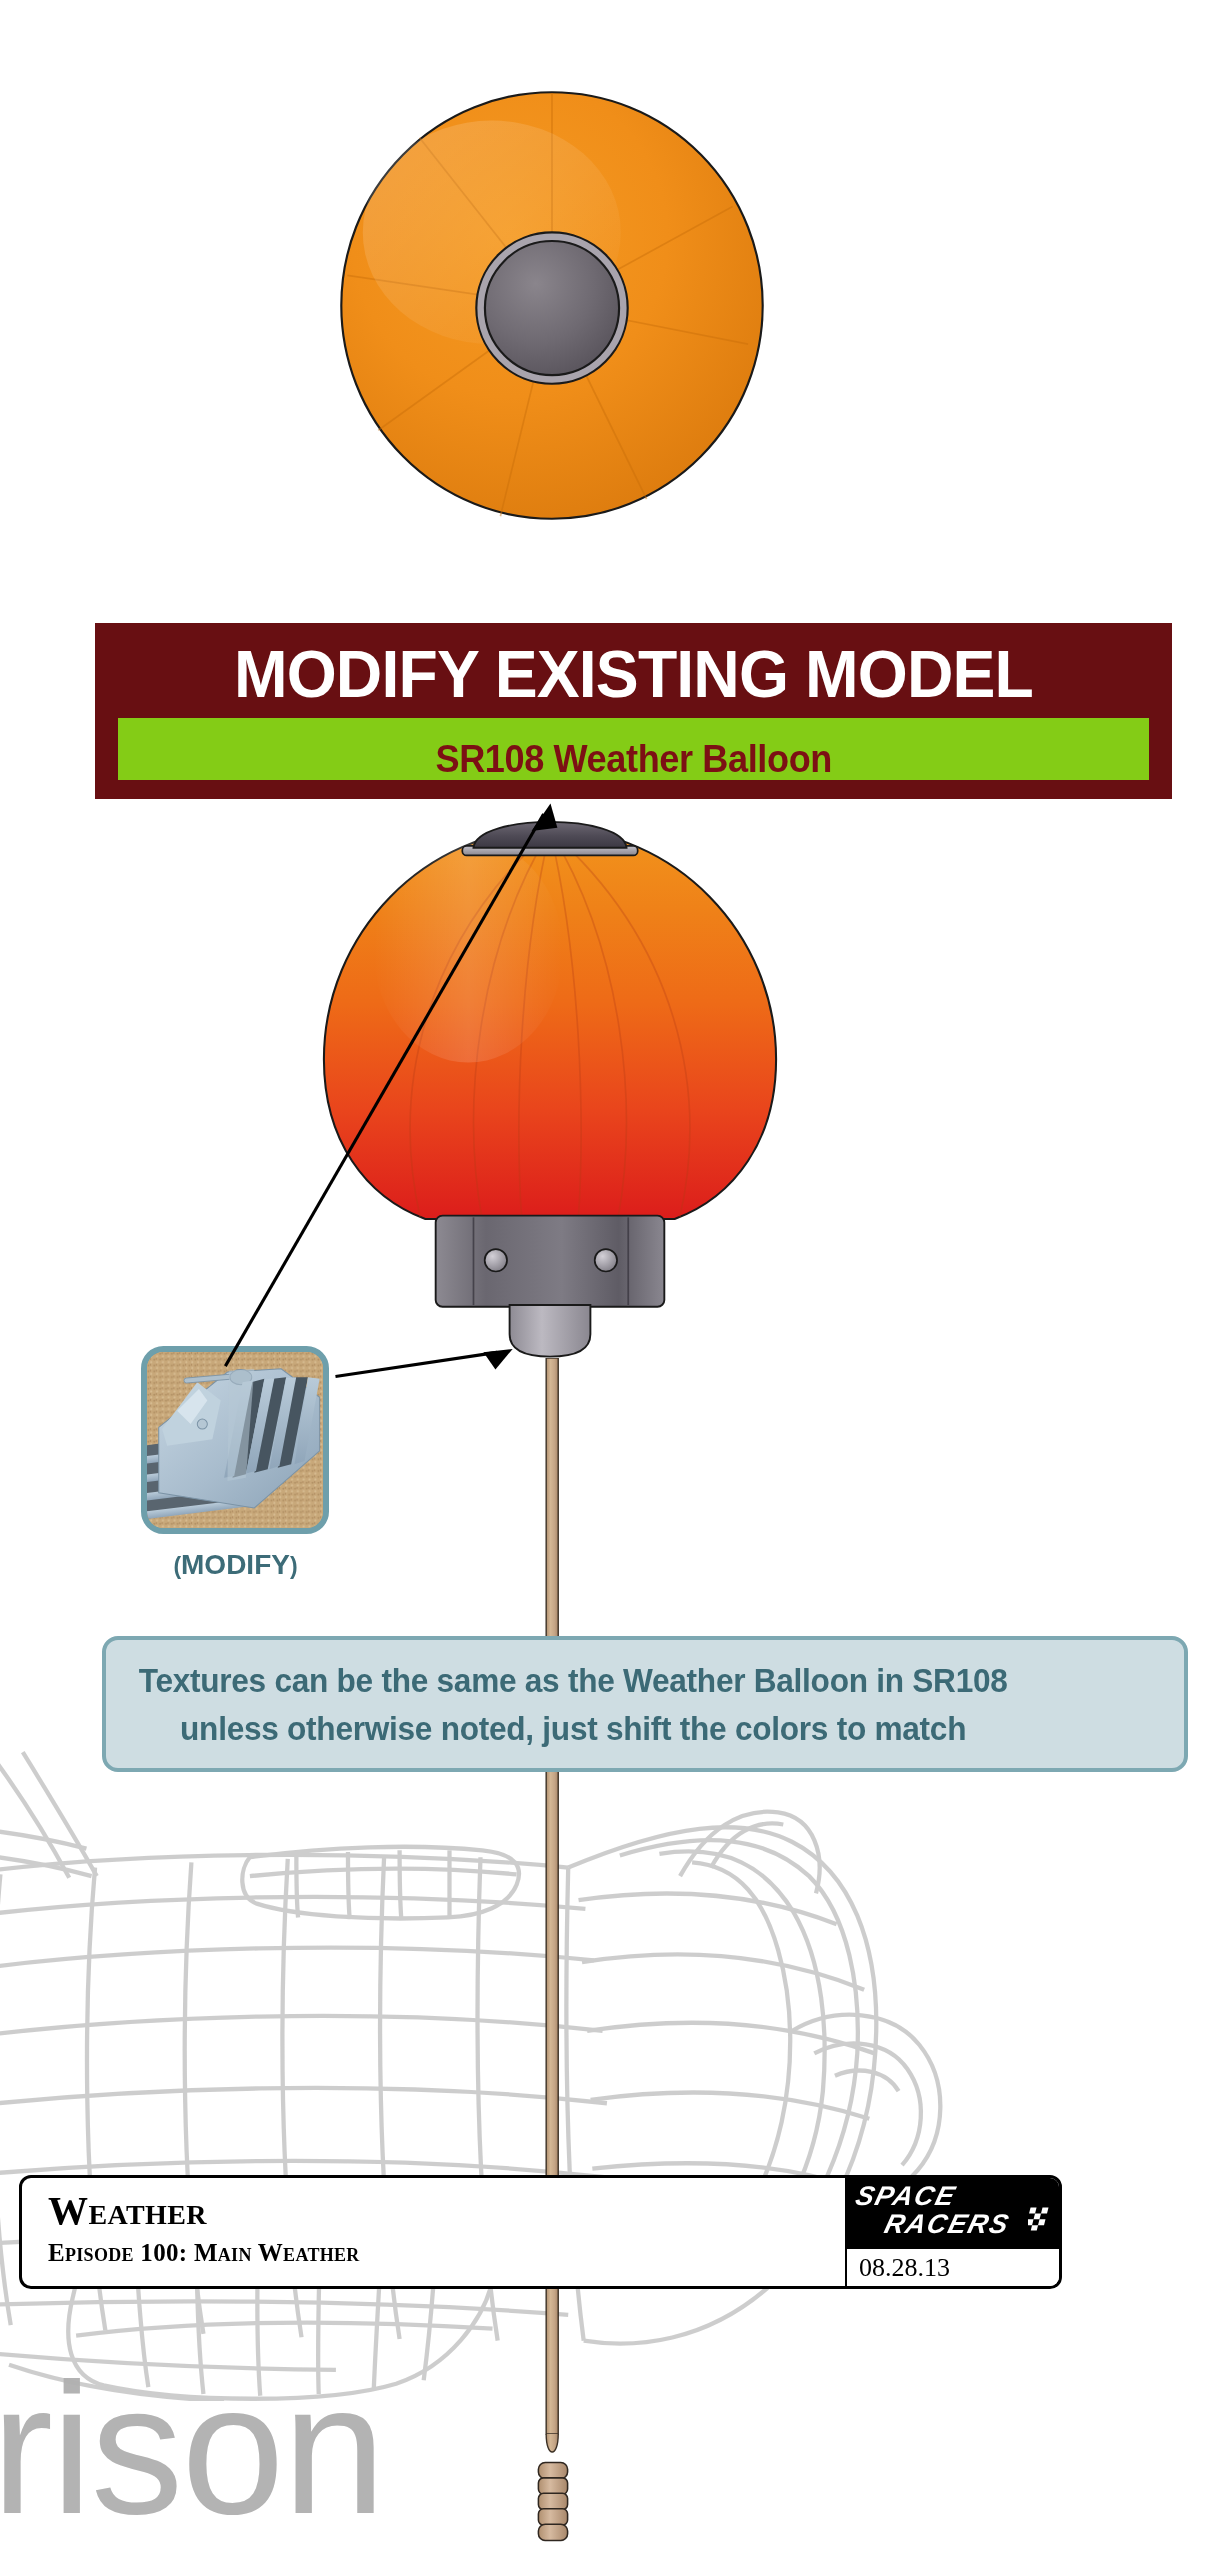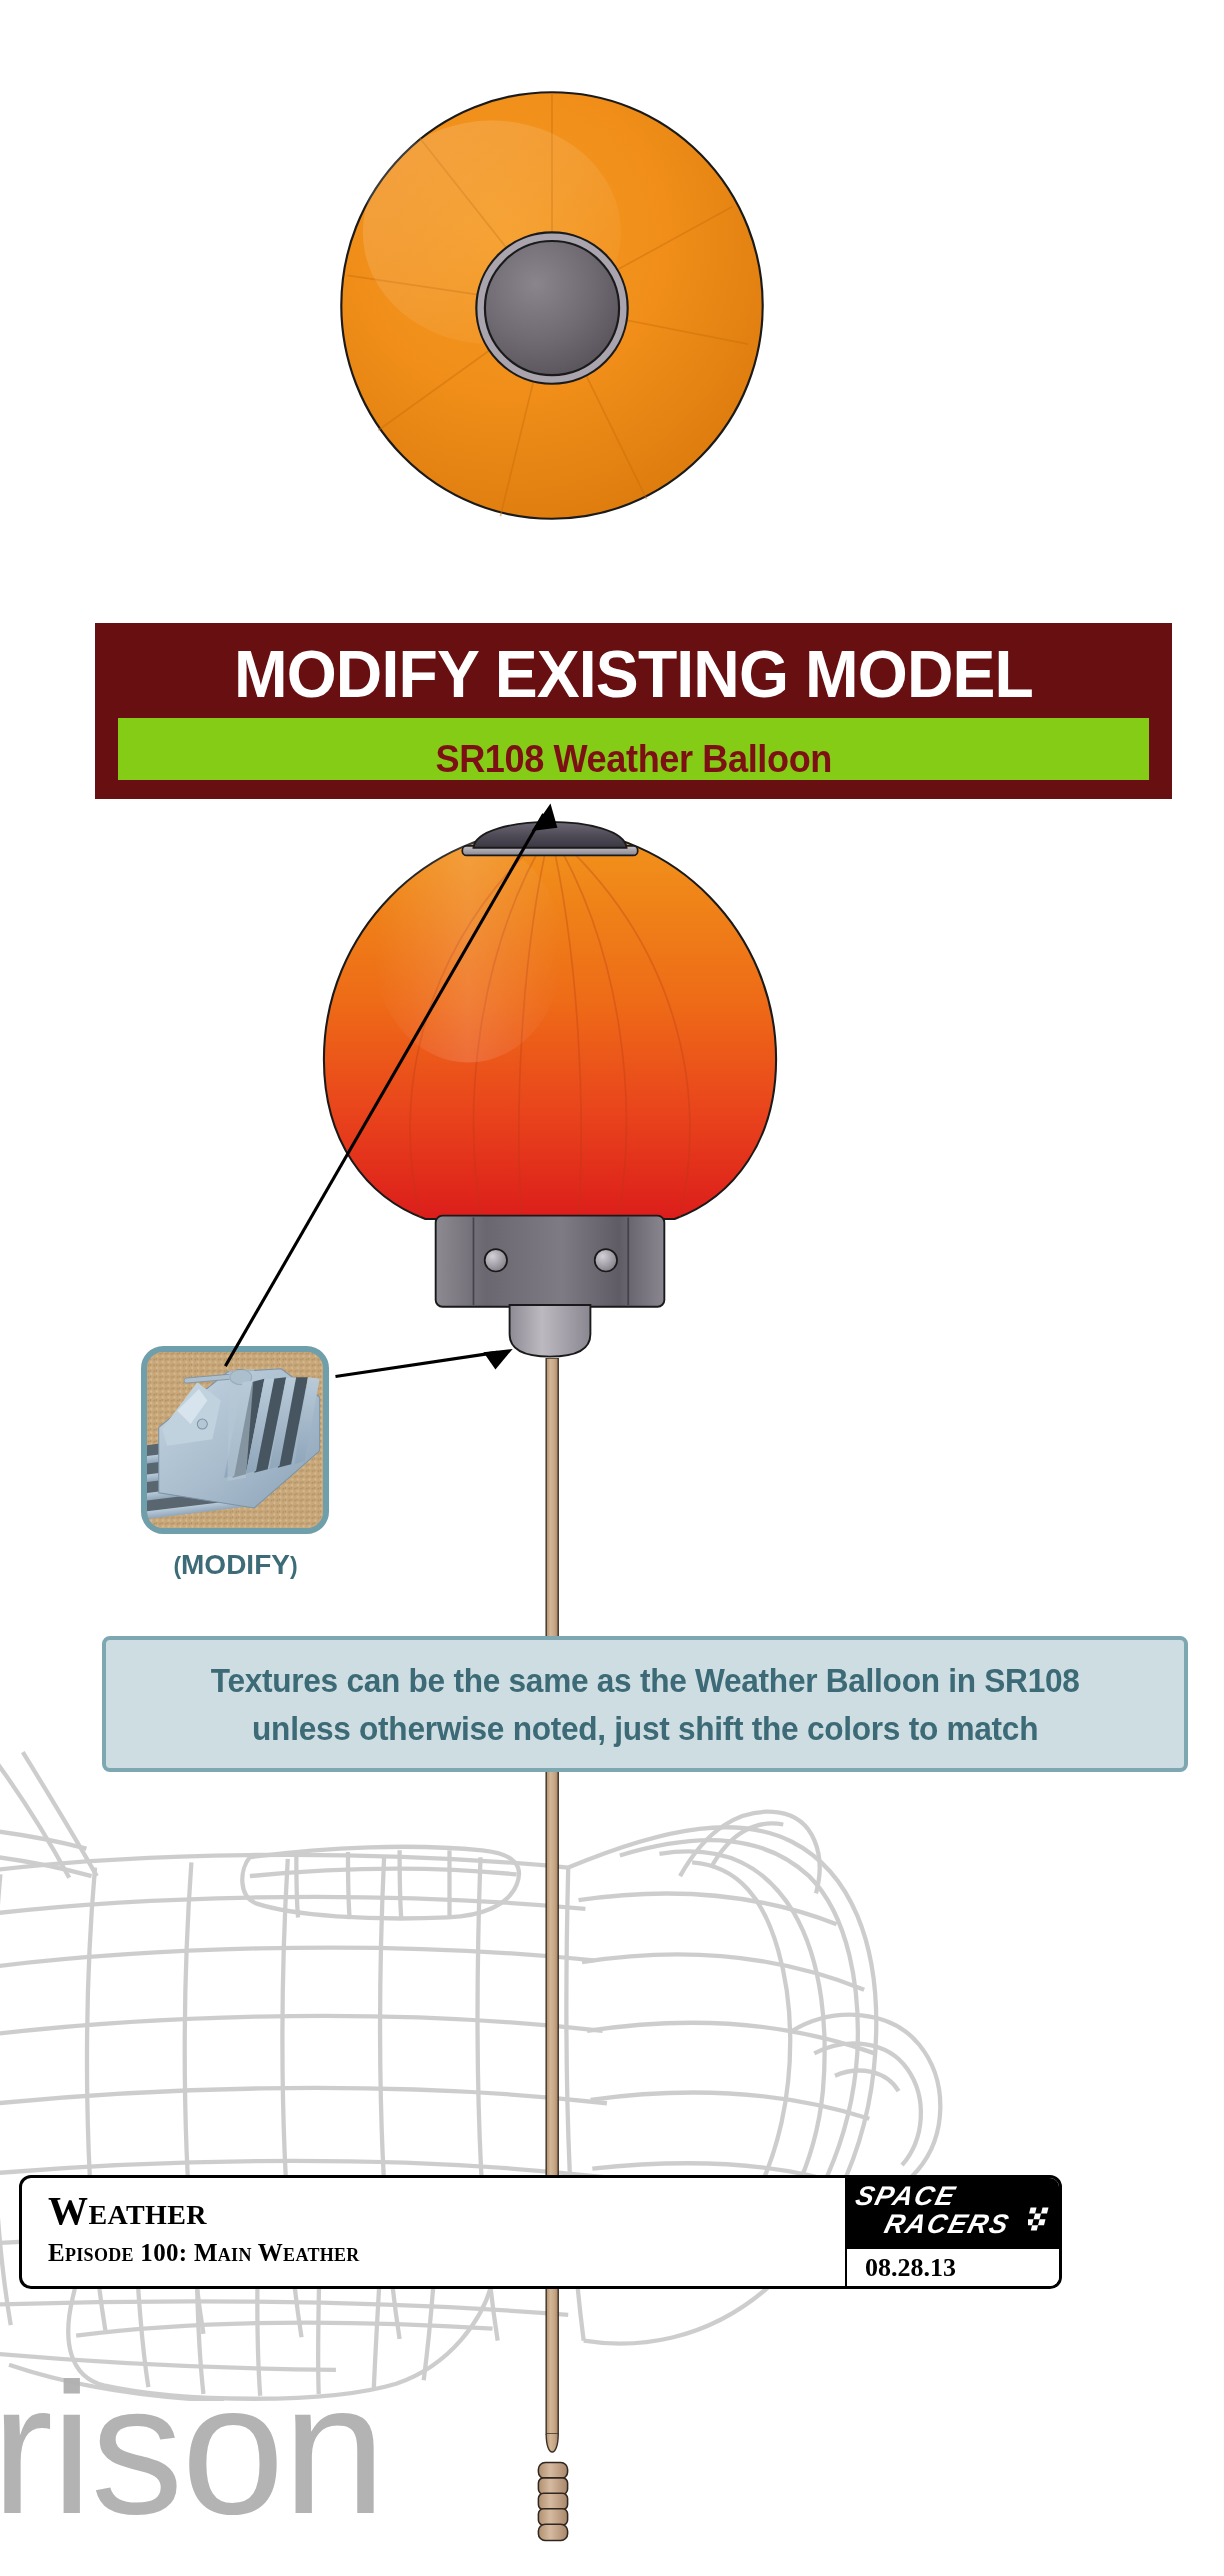--- a/index.html
+++ b/index.html
@@ -63,23 +63,23 @@
     font-weight:700; font-size:28px; letter-spacing:0px;
   }
   #plastic-label .small{font-size:23px;}
 
   
   #leaders{left:0;top:774px;width:1224px;height:706px;pointer-events:none;}
 
   
   #note-box{
     left:102px; top:1636px; width:1086px; height:136px;
-    background:#cedde2; border:4.3px solid #7da8b2; border-radius:8px;
+    background:#cedde2; border:4.3px solid #7da8b2; border-radius:16px;
     box-sizing:border-box;
-    display:flex;align-items:center;justify-content:center;
+    display:flex;align-items:center;
   }
   #note-text{
     color:#3c6a76; font-weight:700; font-size:34px; line-height:48px;
     text-align:center; transform:scaleX(.93); letter-spacing:-0.3px;
   }
 
   
   #title-block{
     left:19px; top:2175px; width:1043px; height:114px;
     background:#ffffff; border:3.4px solid #000000; border-radius:12px;
@@ -106,22 +106,22 @@
   #tb-logo-a,#tb-logo-b{
     position:absolute; color:#fff; font-weight:700;
     font-family:"Liberation Sans", sans-serif;
     font-style:italic; letter-spacing:1.7px;
     transform:skewX(-14deg);
   }
   #tb-logo-a{left:8.6px; top:3.4px; font-size:27px;}
   #tb-logo-b{left:38px; top:31px; font-size:27px;}
   #tb-date{
     flex:1; background:#fff; display:flex; align-items:center;
-    padding-left:18px;
-    font-family:"Liberation Serif", serif; font-weight:700;
+    padding-left:12px;
+    font-family:"Liberation Serif", serif; font-weight:400;
     font-size:26px; color:#000;
   }
 </style>
 </head>
 <body>
 
 <div class="abs" id="watermark">rison</div>
 
 <svg class="abs" id="wireframe" viewBox="0 0 1260 760">
   <g fill="none" stroke="#b0b0b0" stroke-width="5" stroke-linejoin="round">

